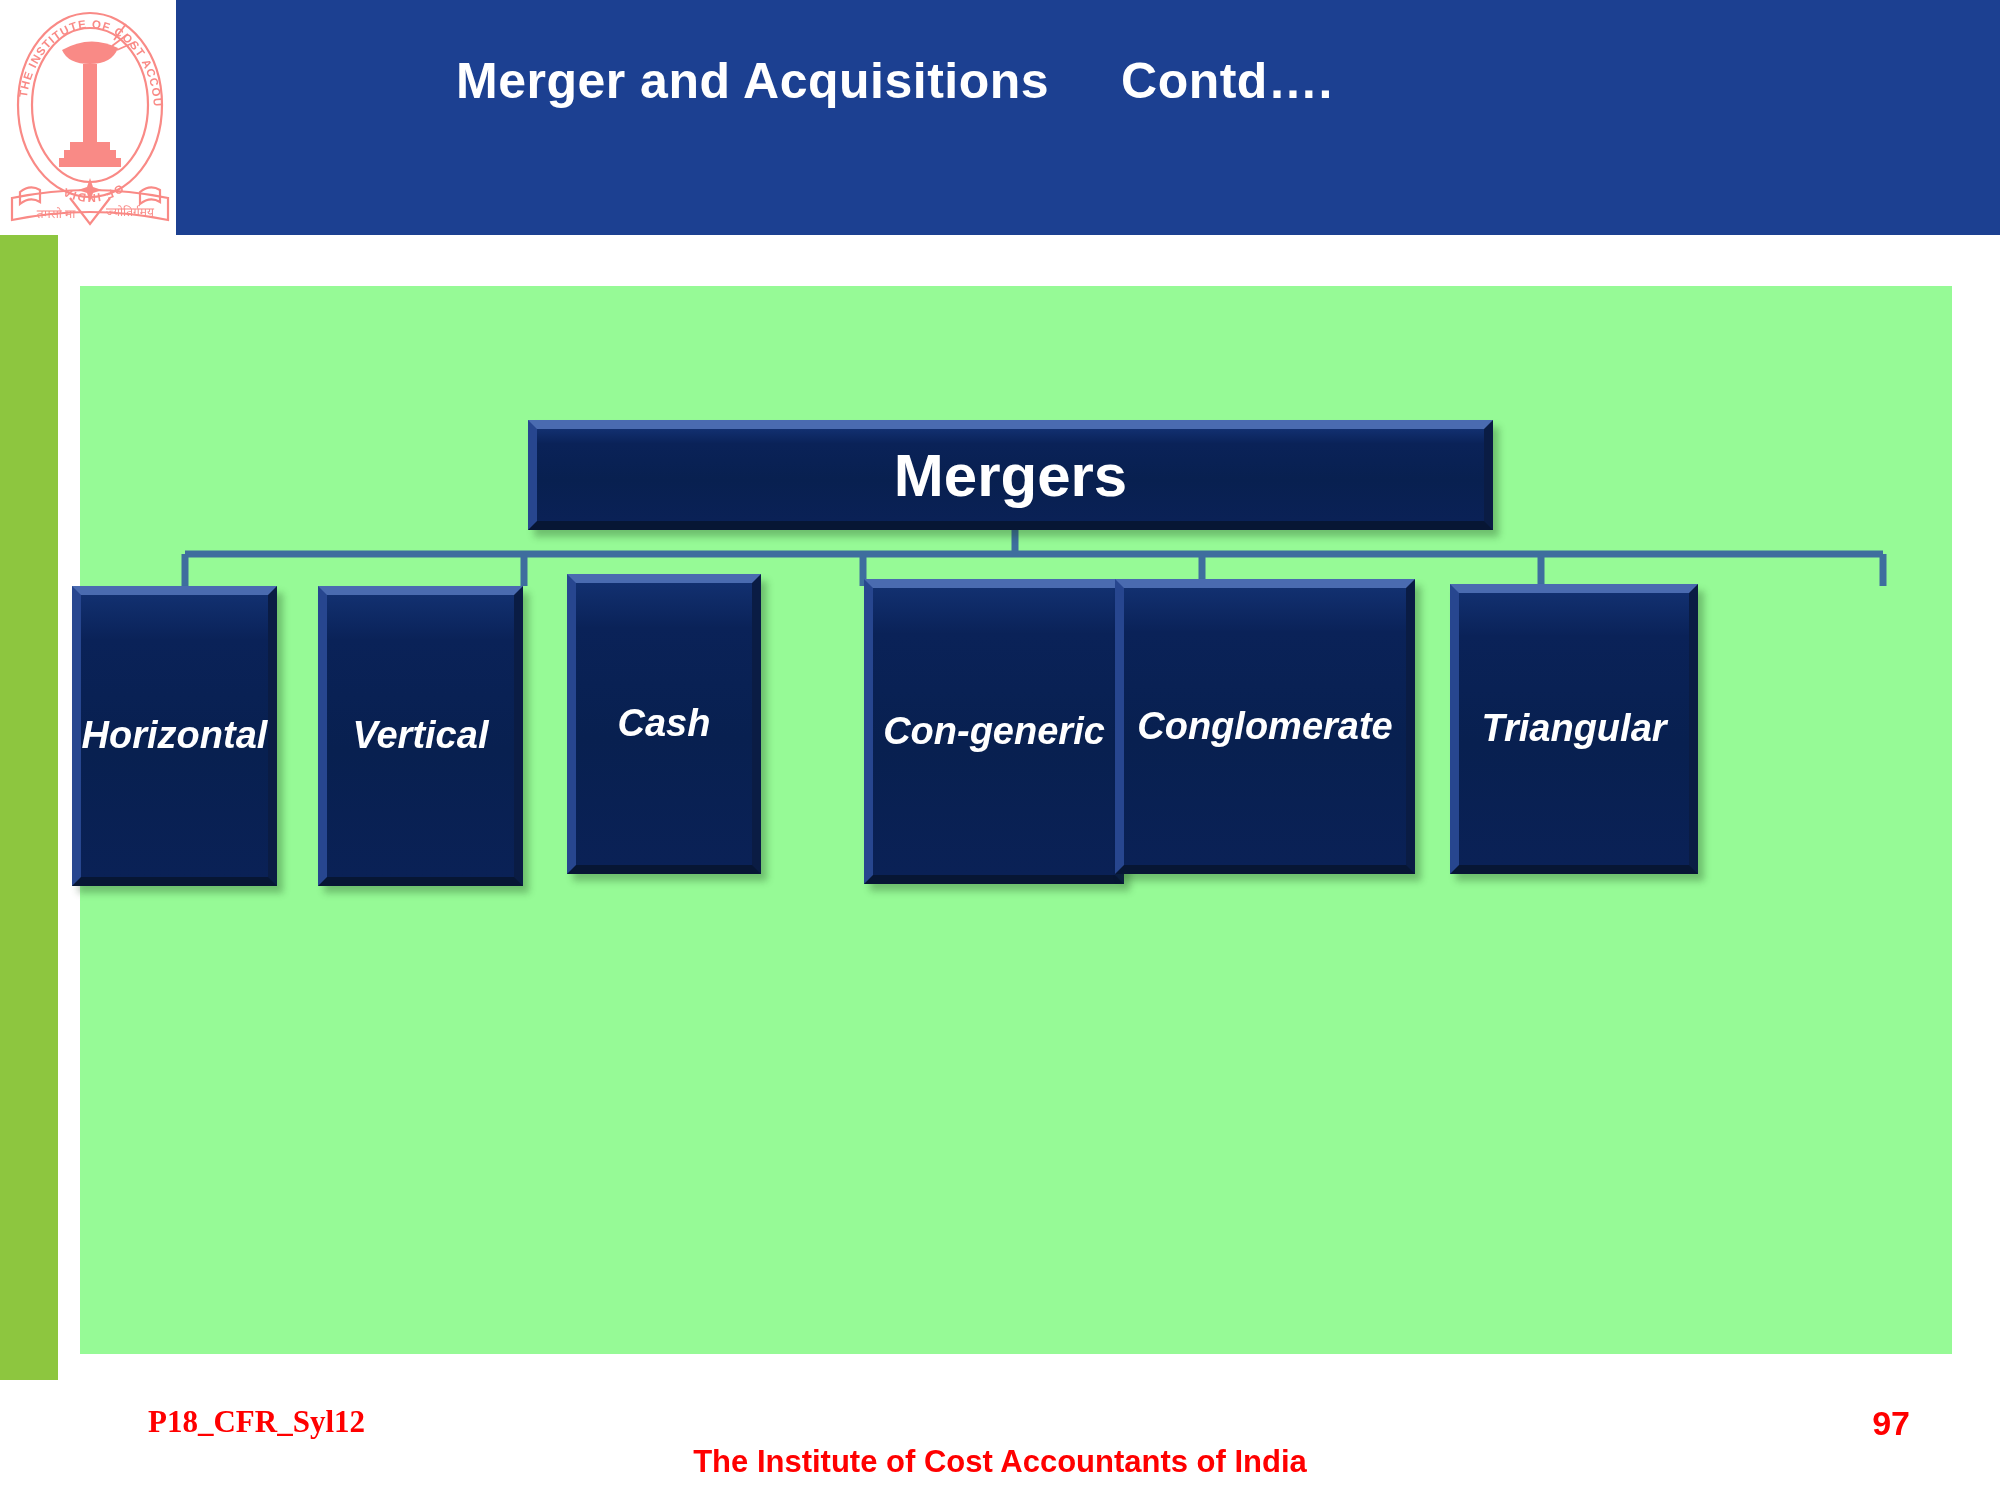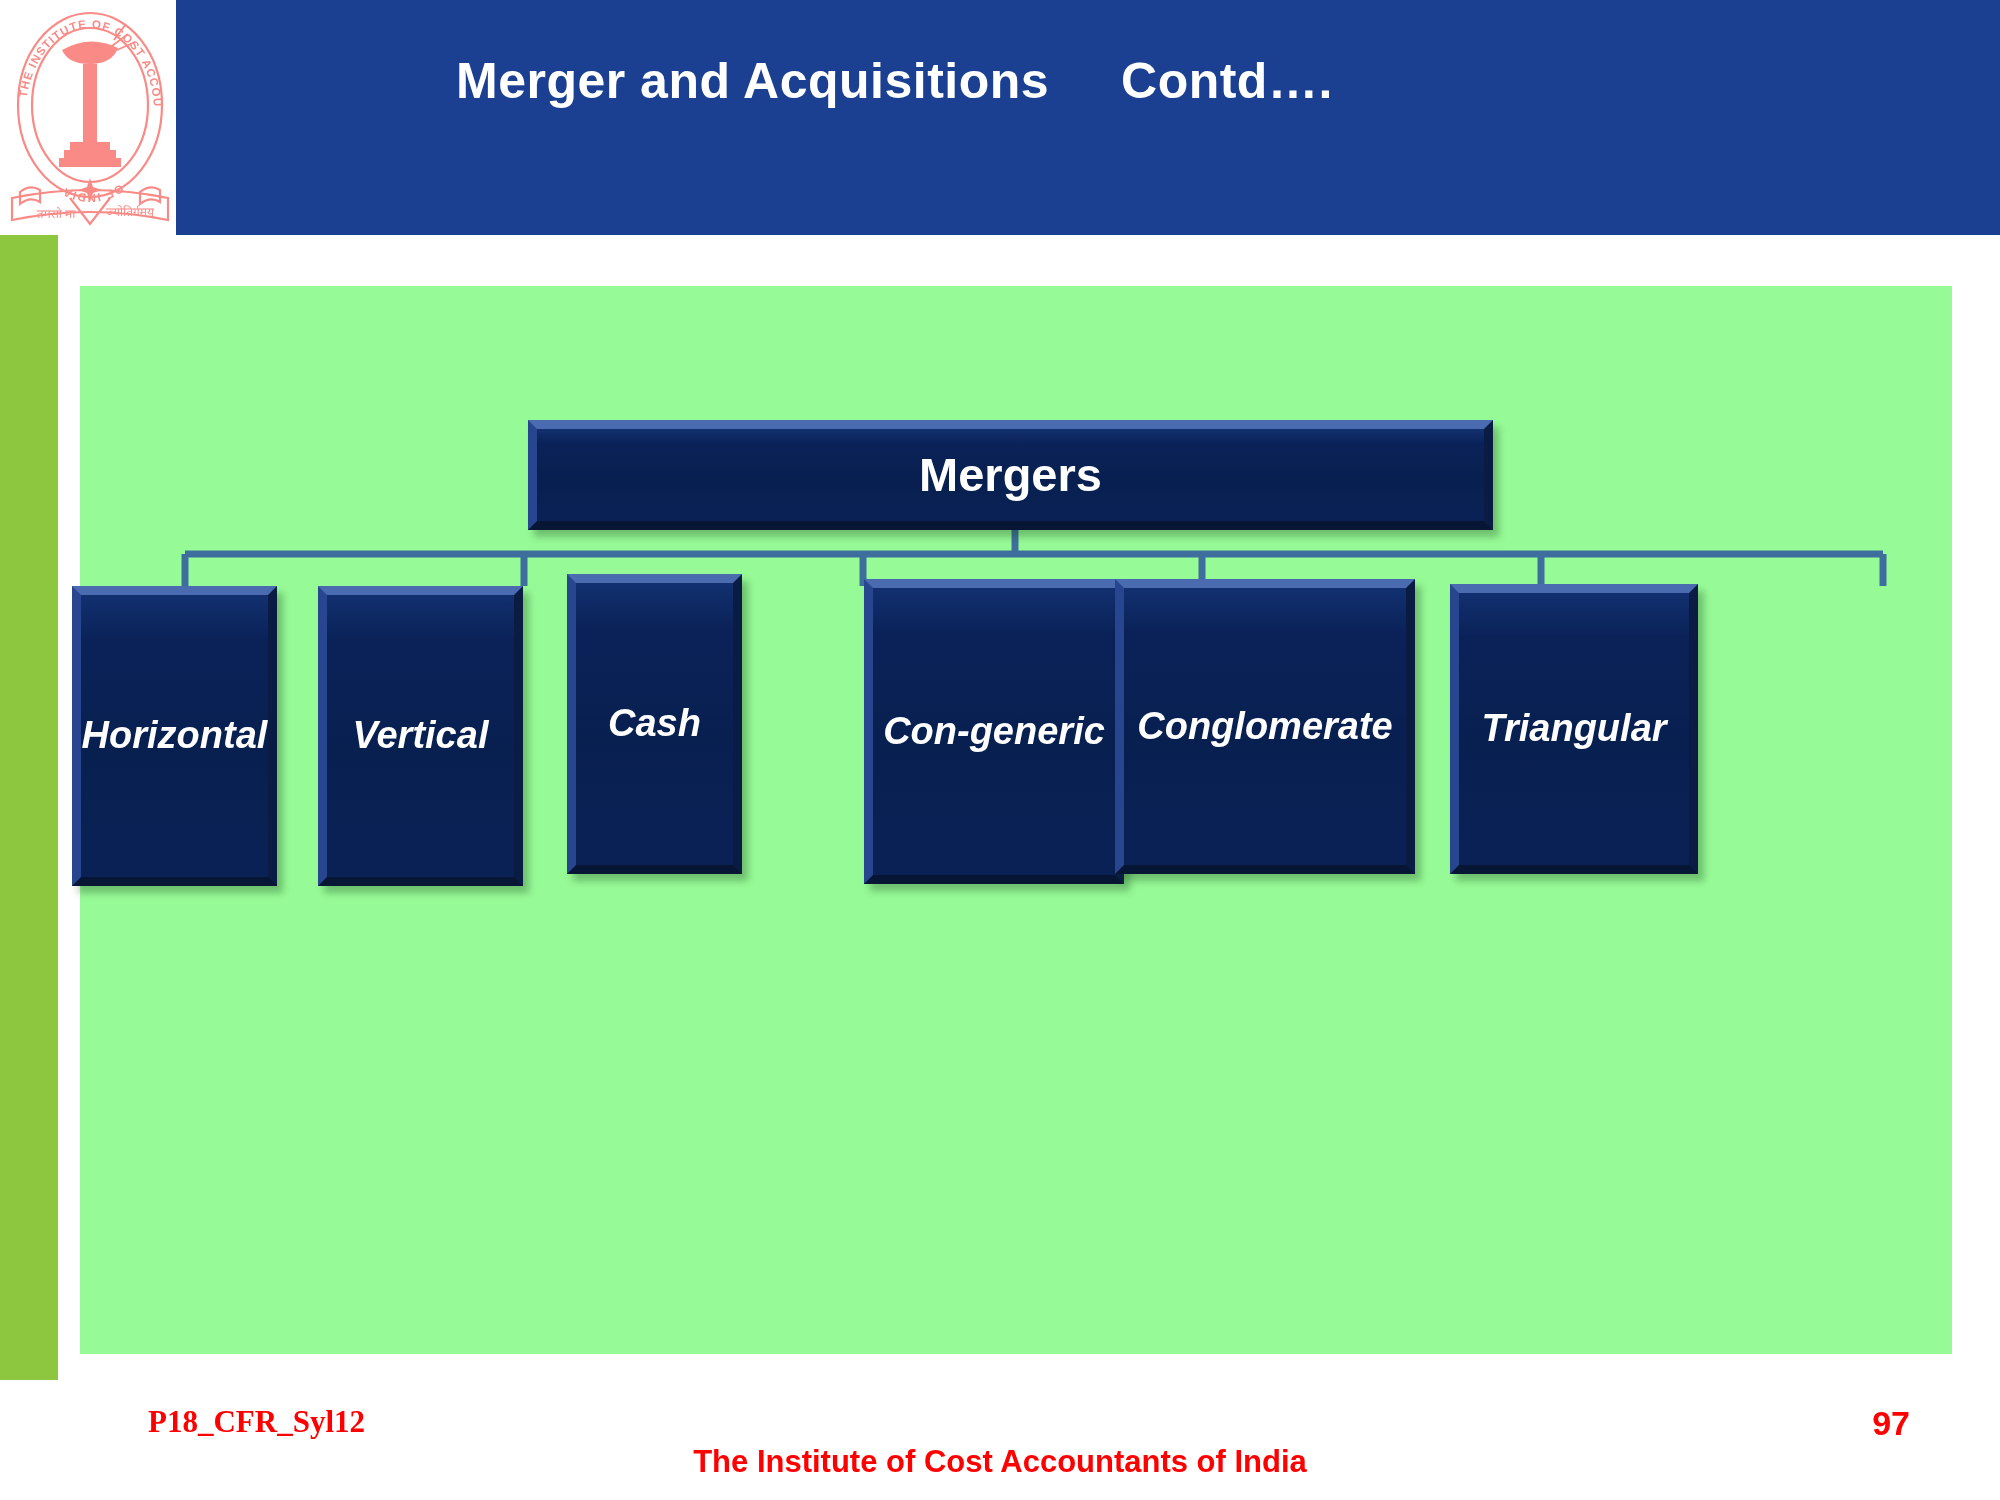--- a/index.html
+++ b/index.html
@@ -60,21 +60,21 @@
     overflow:hidden;
   }
   .node-label{
     color:#ffffff;
     font-weight:bold;
     font-family:"Liberation Sans",sans-serif;
     text-align:center;
     line-height:1.05;
     white-space:nowrap;
   }
-  .root-node .node-label{font-size:47px;}
+  .root-node .node-label{font-size:60px;}
   .leaf-node .node-label{font-size:38px;font-style:italic;}
   .leaf-node{align-items:center;}
   .connector-svg{position:absolute;left:0;top:0;}
   
   .footer{
     position:absolute;left:0;top:1390px;width:2000px;height:110px;
   }
   .footer-left{
     position:absolute;left:148px;top:14px;
     color:#ff0000;font-size:31px;font-weight:bold;
@@ -164,21 +164,21 @@
     </div>
 
     <div class="node leaf-node" style="left:-8px;top:300px;width:205px;height:300px;">
       <span class="node-label">Horizontal</span>
     </div>
 
     <div class="node leaf-node" style="left:238px;top:300px;width:205px;height:300px;">
       <span class="node-label">Vertical</span>
     </div>
 
-    <div class="node leaf-node" style="left:487px;top:288px;width:175px;height:300px;justify-content:center;">
+    <div class="node leaf-node" style="left:487px;top:288px;width:194px;height:300px;justify-content:center;">
       <span class="node-label">Cash</span>
     </div>
 
     <div class="node leaf-node" style="left:784px;top:293px;width:260px;height:305px;">
       <span class="node-label">Con-generic</span>
     </div>
 
     <div class="node leaf-node" style="left:1035px;top:293px;width:300px;height:295px;">
       <span class="node-label">Conglomerate</span>
     </div>

